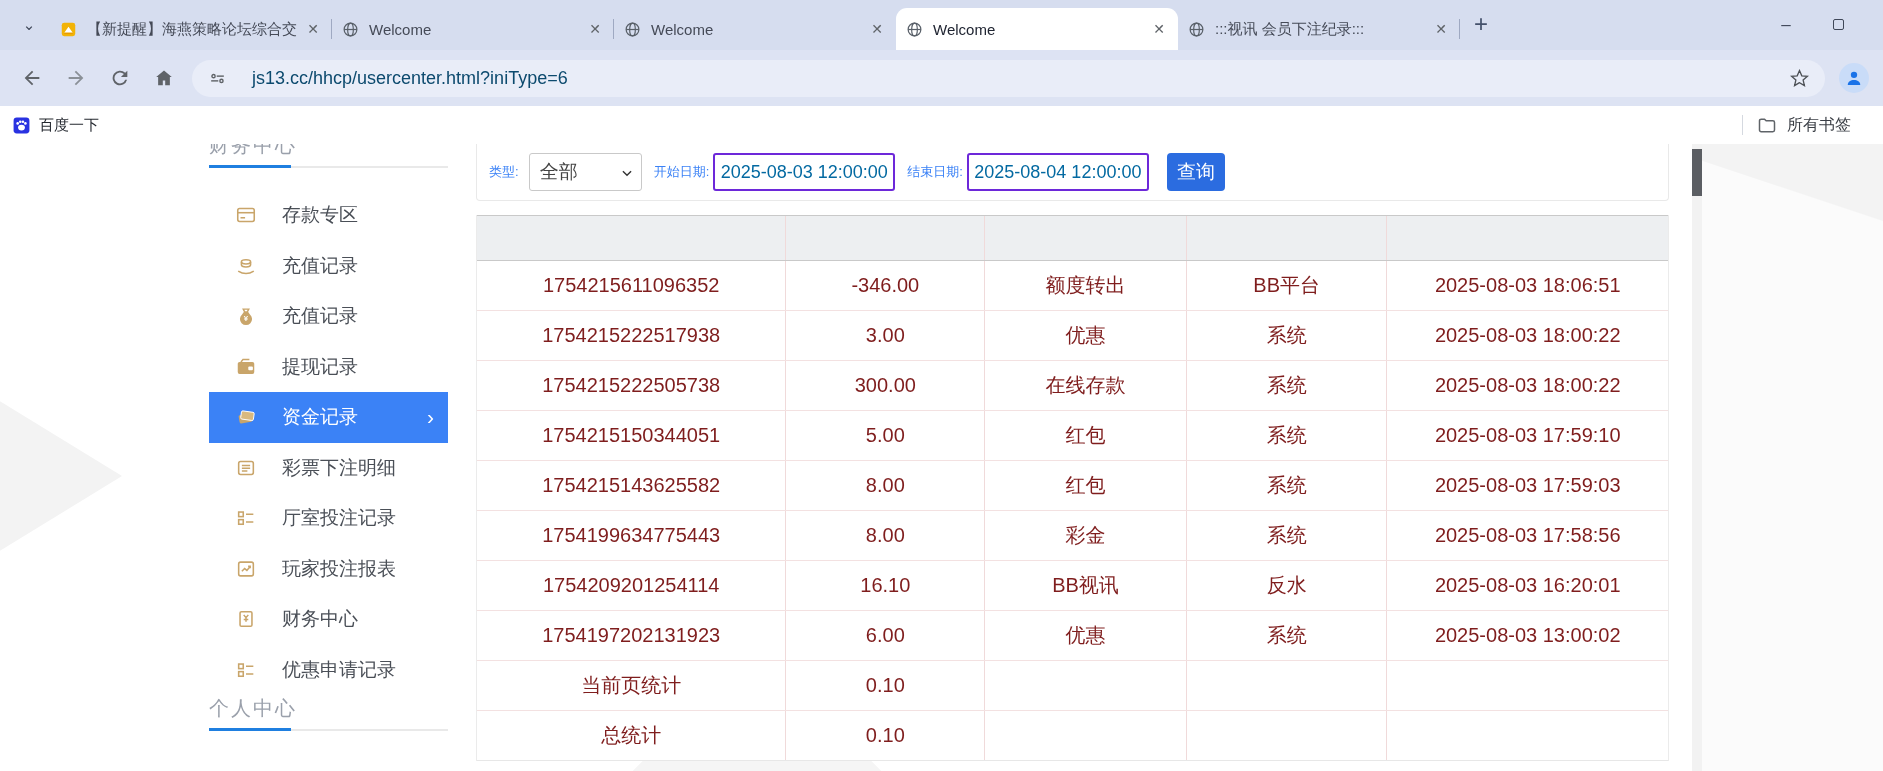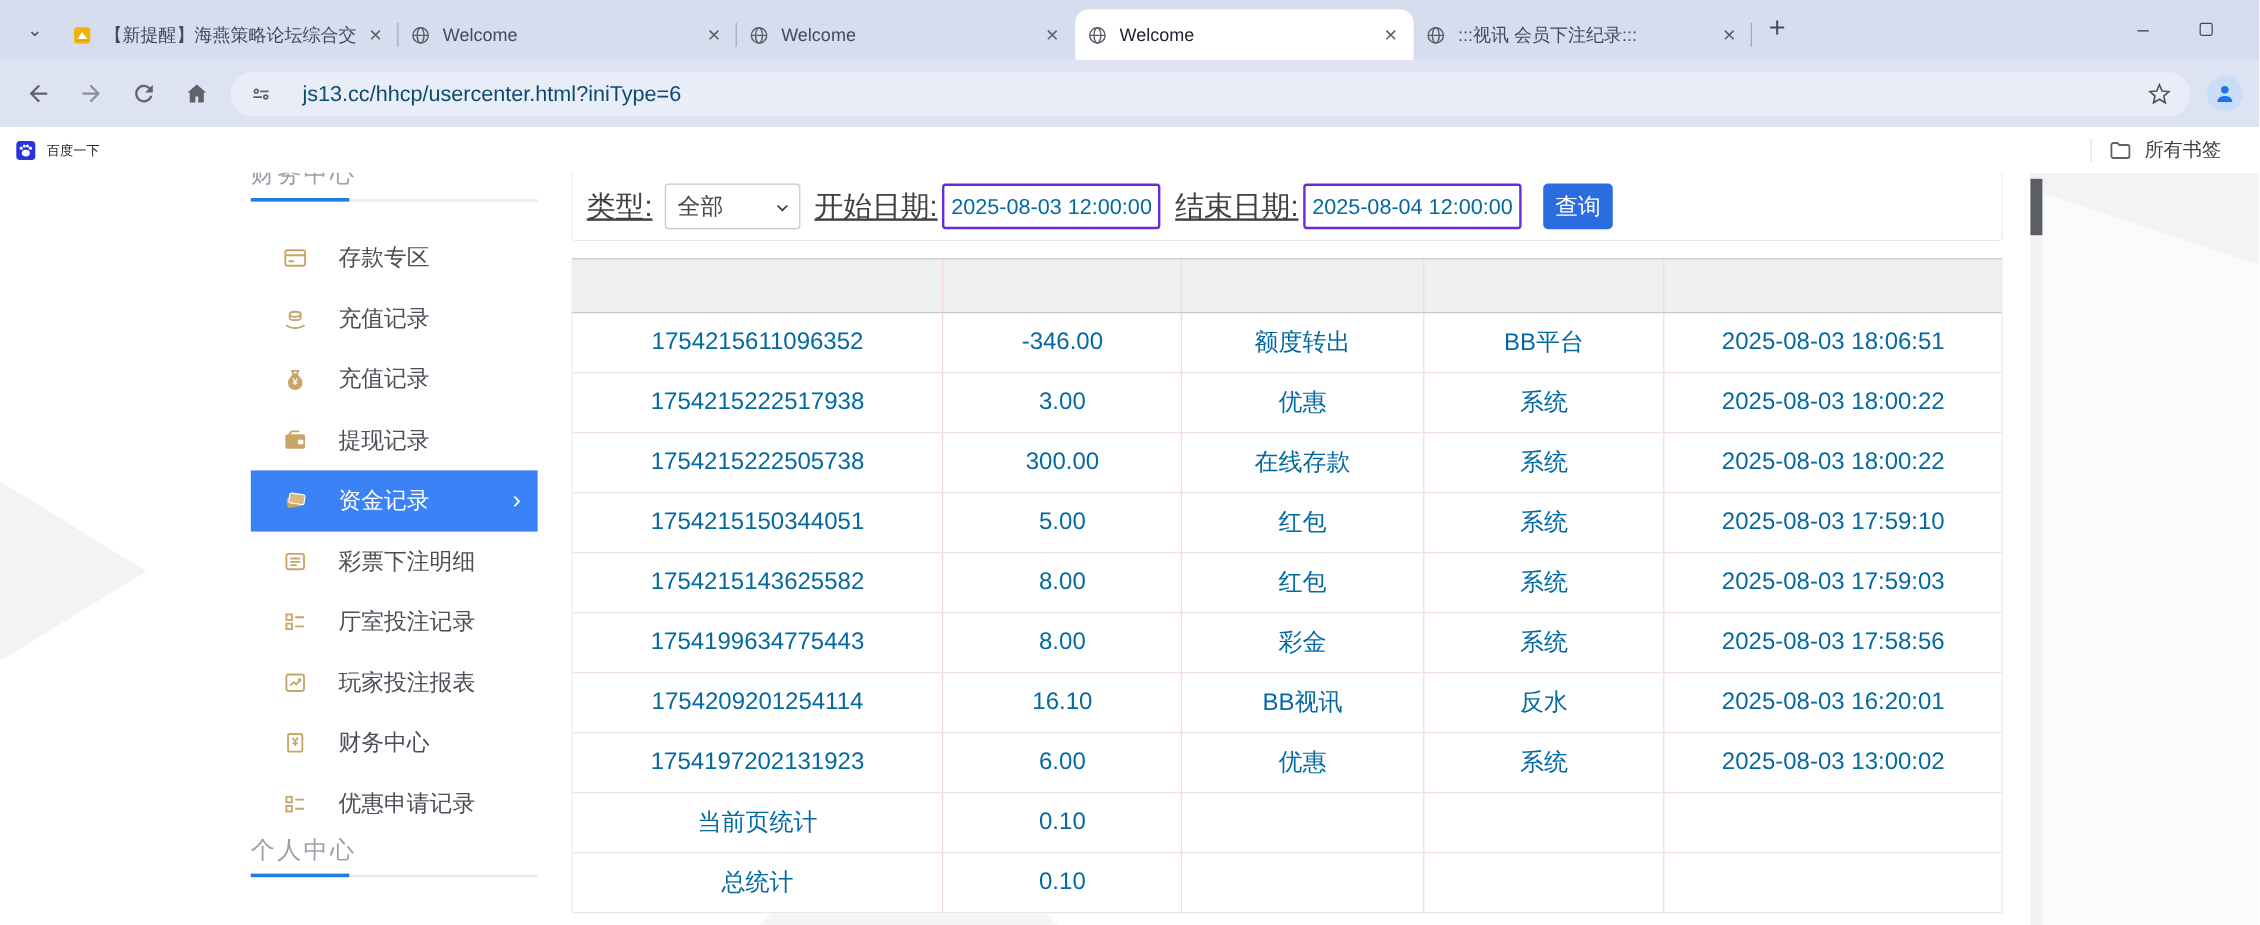--- a/index.html
+++ b/index.html
@@ -34,21 +34,21 @@
     display:flex; align-items:center; padding:0 16px; }
   .omnibox svg { width:19px; height:19px; }
   .url-text { margin-left:25px; font-size:18px; color:#0c4a6e; }
   .omni-spacer { flex:1; }
   .avatar { width:30px; height:30px; border-radius:50%; background:#c9dcf8; display:flex; align-items:center;
     justify-content:center; cursor:pointer; }
   .avatar svg { width:20px; height:20px; }
 
   
   .bookmarks { position:relative; height:38px; background:#fff; display:flex; align-items:center; padding-left:12px; }
-  .bm-item { display:flex; align-items:center; gap:8px; font-size:11px; color:#24282f; cursor:pointer; }
+  .bm-item { display:flex; align-items:center; gap:8px; font-size:15px; color:#24282f; cursor:pointer; }
   .bm-item svg { width:19px; height:19px; }
   .bm-right { position:absolute; left:1742px; top:0; height:38px; width:170px; display:flex; align-items:center;
     overflow:hidden; font-size:16px; color:#3b3f46; cursor:pointer; }
   .bm-divider { width:1px; height:20px; background:#d5d9e0; margin-right:14px; flex:none; }
   .bm-right svg { width:20px; height:20px; margin-right:10px; flex:none; }
   .bm-right span { white-space:nowrap; }
 
   
   .page { position:relative; width:1883px; height:627px; overflow:hidden; background:#fff; }
   .deco { position:absolute; z-index:0; }
@@ -71,36 +71,36 @@
   .side-item .icon { width:22px; height:22px; margin-right:14px; flex:none; }
   .side-item .icon svg { width:22px; height:22px; }
   .side-item.active { background:#3b82f6; color:#fff;justify-content:flex-end; }
   .side-item .chevron { margin-left:auto; margin-right:14px; font-size:21px; color:#fff; }
   .side-heading2 { font-size:20px; color:#9aa0ab; letter-spacing:2px; }
 
   
   .main { position:absolute; left:476px; top:0; width:1193px; z-index:1; }
   .filter-panel { height:57px; border-left:1px solid #e9e9e9; border-right:1px solid #e9e9e9;
     border-bottom:1px solid #e9e9e9; border-radius:0 0 4px 4px; display:flex; align-items:center; background:#fff; }
-  .f-label { font-size:24px; color:#404040; white-space:nowrap;text-decoration:underline; }
+  .f-label { font-size:13px; color:#3b82f6; white-space:nowrap; }
   .ml12{margin-left:12px} .ml10{margin-left:10px} .ml4{margin-left:4px} .ml18{margin-left:18px}
   .f-select { width:113px; height:38px; border:1px solid #c9c9c9; border-radius:3px; background:#fff;
     display:flex; align-items:center; padding-left:10px; font-size:19px; color:#444; position:relative; cursor:pointer; }
   .f-select svg { position:absolute; right:7px; top:12px; width:14px; height:14px; }
   .f-input { width:182px; height:38px; border:2px solid #6d28d9; border-radius:3px; background:#fff;
     display:flex; align-items:center; justify-content:center; font-size:18px; color:#0369a1; cursor:text; white-space:nowrap; }
   .f-btn { width:58px; height:38px; background:#2b6ce0; color:#fff; font-size:19px; border:none; border-radius:4px;
     display:flex; align-items:center; justify-content:center; cursor:pointer; }
 
   .table { margin-top:14px; width:1193px; background:#fff; border-left:1px solid #ebebeb; border-right:1px solid #ebebeb; }
   .tr { display:flex; height:50px; border-bottom:1px solid #f3e1e1; }
   .tr:last-of-type { border-bottom:1px solid #e7e7e7; }
   .thead { height:46px; background:#edeff1; border-top:1px solid #c9c9c9; border-bottom:1px solid #c9c9c9; }
   .th,.td { display:flex; align-items:center; justify-content:center; overflow:hidden; white-space:nowrap;
-    border-right:1px solid #f0dada; font-size:20px; color:#0369a1; }
+    border-right:1px solid #f0dada; font-size:20px; color:#7f1d1d; }
   .th { font-weight:bold; color:#333; }
   .th:nth-child(1),.td:nth-child(1){width:310px}
   .th:nth-child(2),.td:nth-child(2){width:199px}
   .th:nth-child(3),.td:nth-child(3){width:202px}
   .th:nth-child(4),.td:nth-child(4){width:201px}
   .th:nth-child(5),.td:nth-child(5){width:281px; border-right:none}
 </style>
 </head>
 <body>
 

